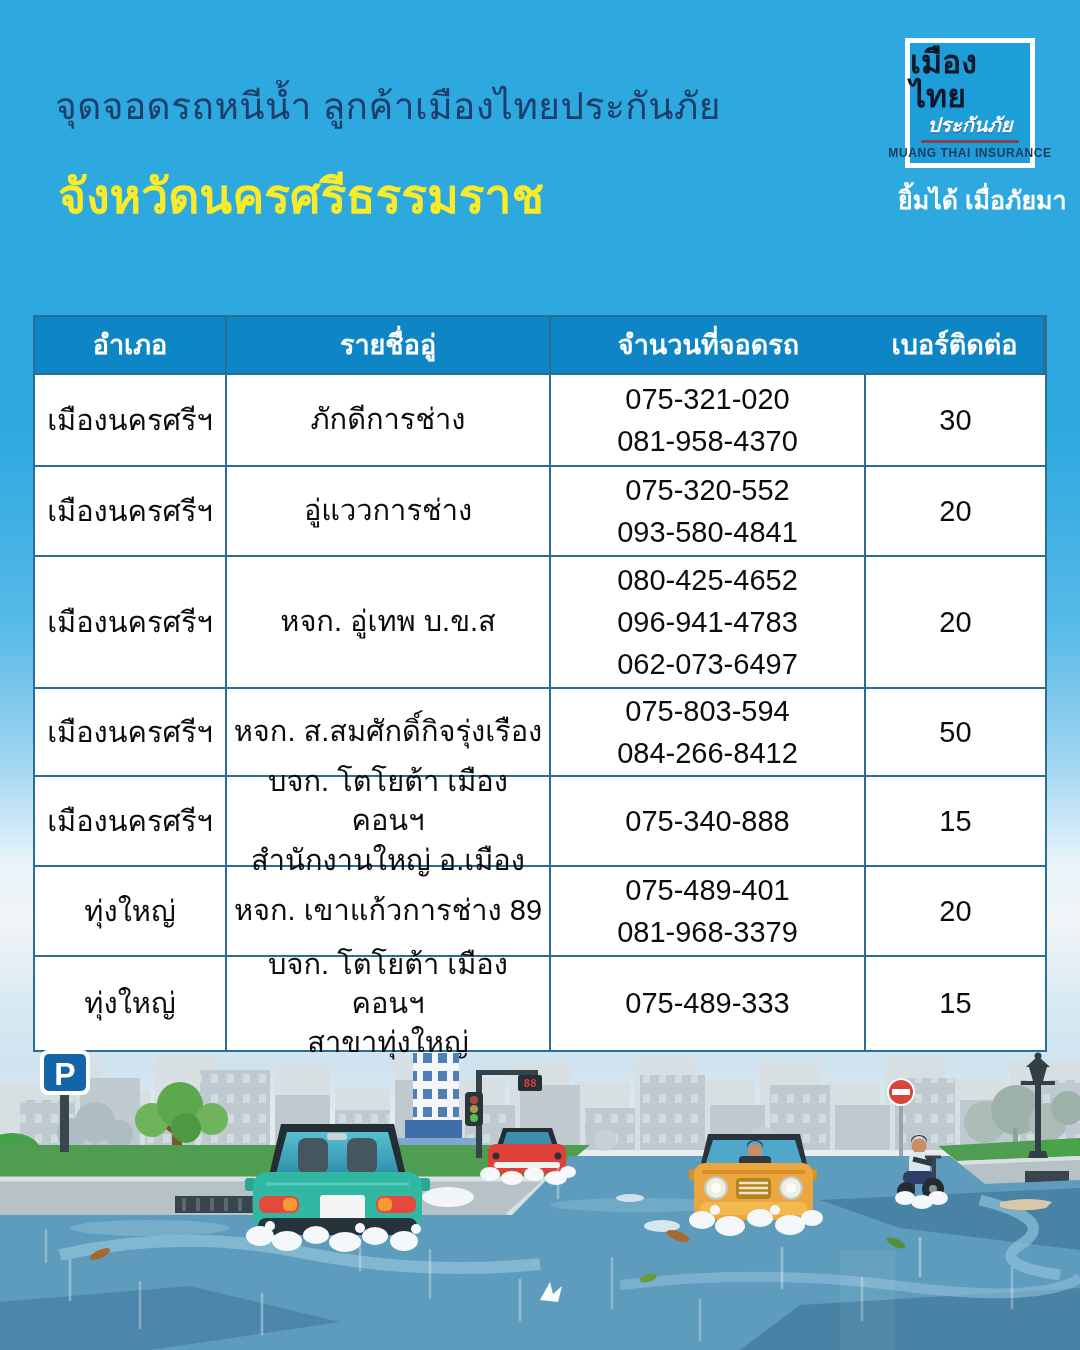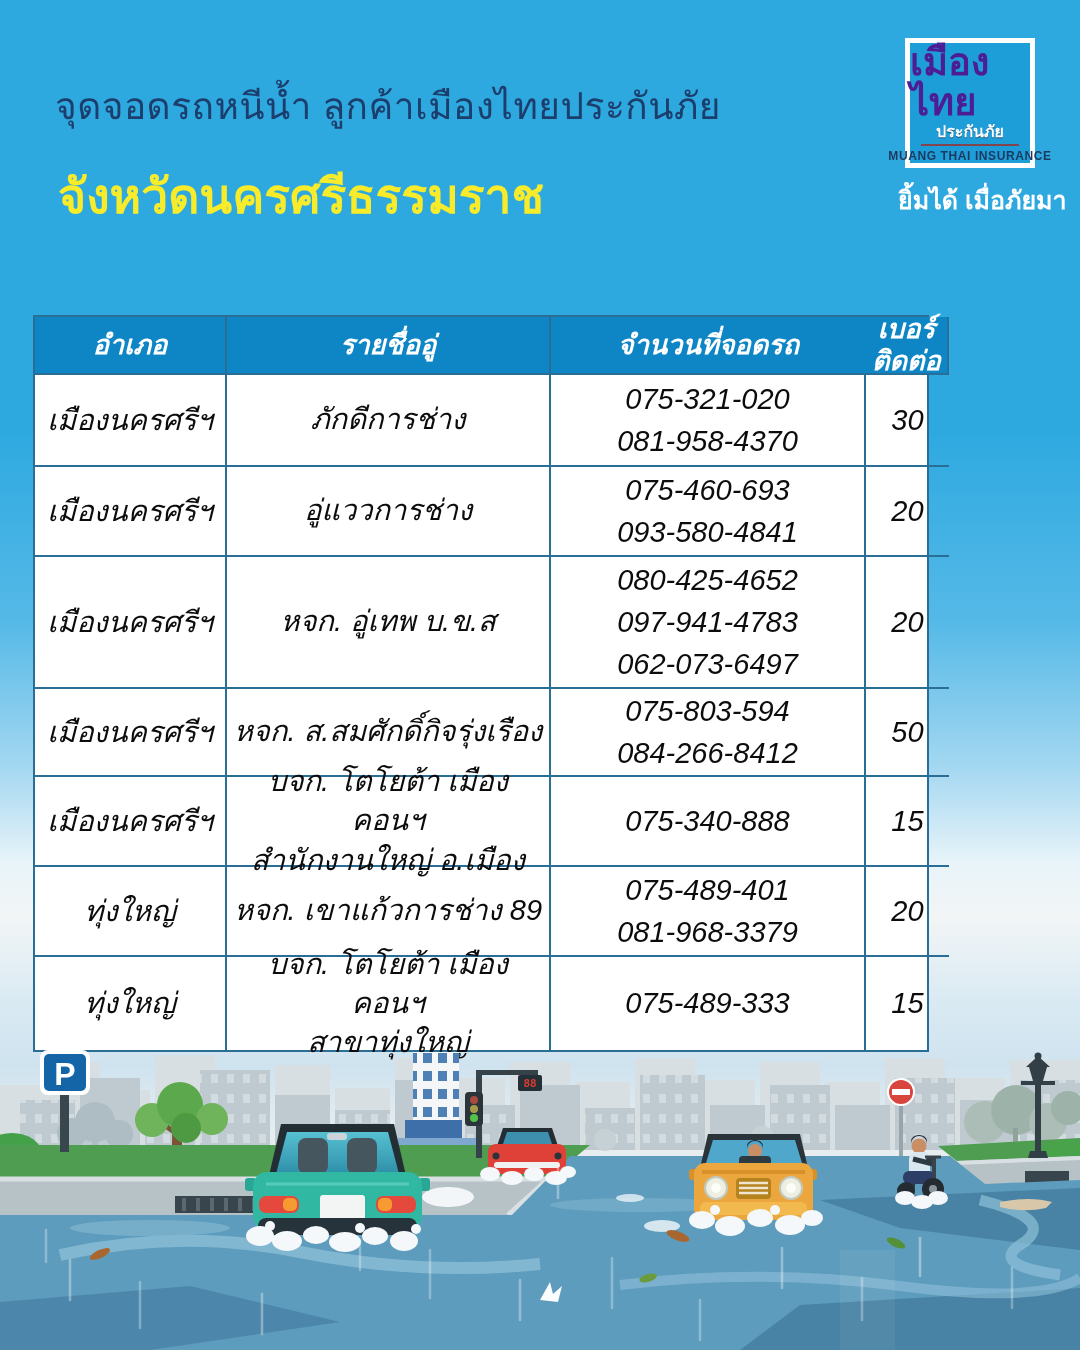--- a/index.html
+++ b/index.html
@@ -11,31 +11,31 @@
       #E9F4F9 64%, #F1F5F6 68%, #DAEAF3 74%, #CFE3EF 79%, #E7EDEF 84%, #EDF0F1 100%);
   }
   
   .title1 { position:absolute; left:55px; top:76px; font-size:37px; font-weight:400; color:#1C3E6C; white-space:nowrap; letter-spacing:0.5px; }
   .title2 { position:absolute; left:58px; top:158px; font-size:48px; font-weight:800; color:#F8EC2A; white-space:nowrap; }
   .logo-box {
     position:absolute; left:905px; top:38px; width:130px; height:130px; box-sizing:border-box;
     background:#1E9ED9; border:5px solid #ffffff;
     display:flex; flex-direction:column; align-items:center; justify-content:center;
   }
-  .logo-thai   { font-size:38px; font-weight:800; color:#4c1d95; line-height:1.05; }
-  .logo-sub    { font-size:16px; font-weight:800; color:#ffffff; line-height:1.1; text-shadow:0 1px 0 #16507a; }
+  .logo-thai   { font-size:32px; font-weight:800; color:#0f172a; line-height:1.05; }
+  .logo-sub    { font-size:20px; font-weight:800; color:#ffffff; line-height:1.1; text-shadow:0 1px 0 #16507a;font-style:italic; }
   .logo-divider{ width:98px; height:3px; background:#84444E; margin:4px 0 3px 0; }
   .logo-eng    { font-size:12px; font-weight:700; color:#1C3A5E; letter-spacing:0.6px; white-space:nowrap; }
   .tagline     { position:absolute; left:898px; top:180px; width:144px; text-align:left; font-size:25px; font-weight:700; color:#ffffff; white-space:nowrap; }
   
   .ptable {
-    position:absolute; left:33px; top:315px; width:896px; box-sizing:border-box;
+    position:absolute; left:33px; top:315px; width:1014px; box-sizing:border-box;
     display:grid; grid-template-columns:192px 324px 315px 1fr;
     grid-template-rows:58px 92px 90px 132px 88px 90px 90px 93px;
-    background:#ffffff; border:2px solid #2A6E96;font-style:italic;
+    background:#ffffff; border:2px solid #2A6E96;
   }
   .cell {
     border-right:2px solid #2A6E96; border-bottom:2px solid #2A6E96;
     display:flex; flex-direction:column; align-items:center; justify-content:center;
     text-align:center; font-size:29px; color:#0c0c0c; line-height:1.45; padding:2px 6px; box-sizing:border-box;
   }
   .cell.c4 { border-right:none; }
   .cell.lastrow { border-bottom:none; }
   .hcell { background:#0E86C5; color:#ffffff; font-size:27px; font-weight:700; line-height:1.2; }
   .garage { line-height:1.35; }
@@ -75,34 +75,34 @@
       <div></div>
     </div>
     <div class="cell c4">30</div>
 
     <div class="cell">เมืองนครศรีฯ</div>
     <div class="cell garage">
       <div>อู่แววการช่าง</div>
       <div></div>
     </div>
     <div class="cell">
-      <div>075-460-693</div>
+      <div>075-320-552</div>
       <div>093-580-4841</div>
       <div></div>
     </div>
     <div class="cell c4">20</div>
 
     <div class="cell">เมืองนครศรีฯ</div>
     <div class="cell garage">
       <div>หจก. อู่เทพ บ.ข.ส</div>
       <div></div>
     </div>
     <div class="cell">
       <div>080-425-4652</div>
-      <div>097-941-4783</div>
+      <div>096-941-4783</div>
       <div>062-073-6497</div>
     </div>
     <div class="cell c4">20</div>
 
     <div class="cell">เมืองนครศรีฯ</div>
     <div class="cell garage">
       <div>หจก. ส.สมศักดิ์กิจรุ่งเรือง</div>
       <div></div>
     </div>
     <div class="cell">

